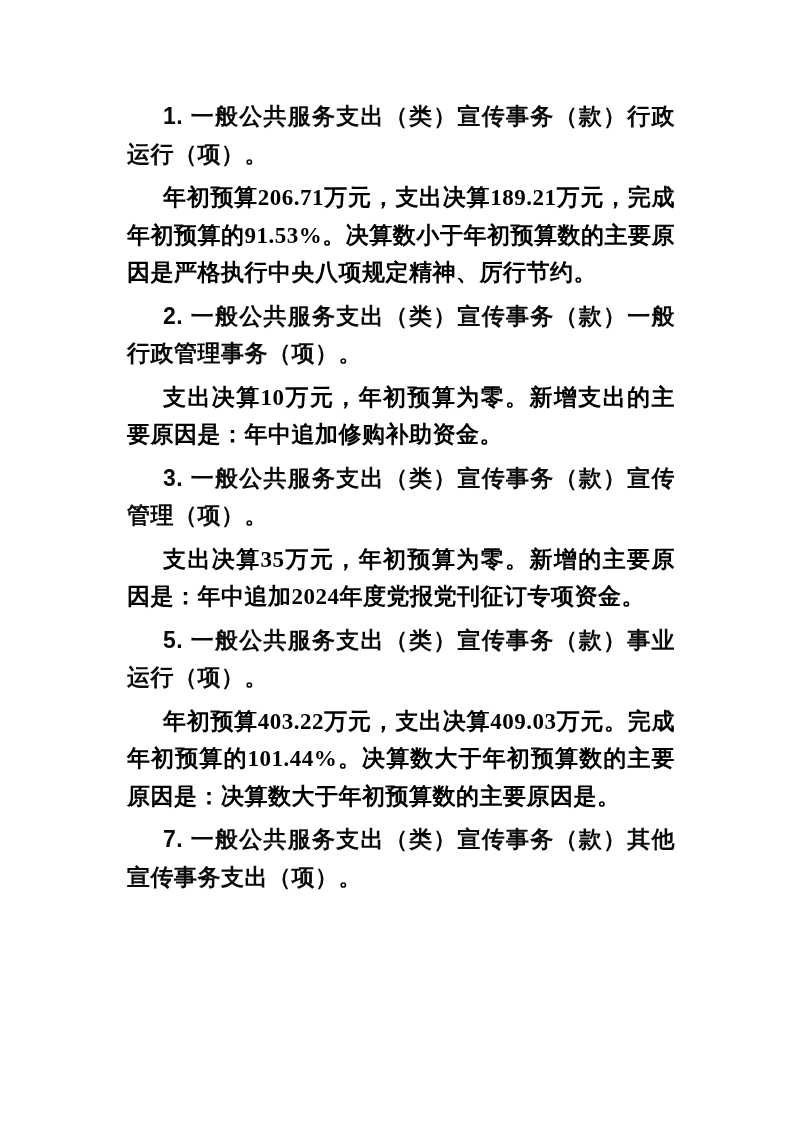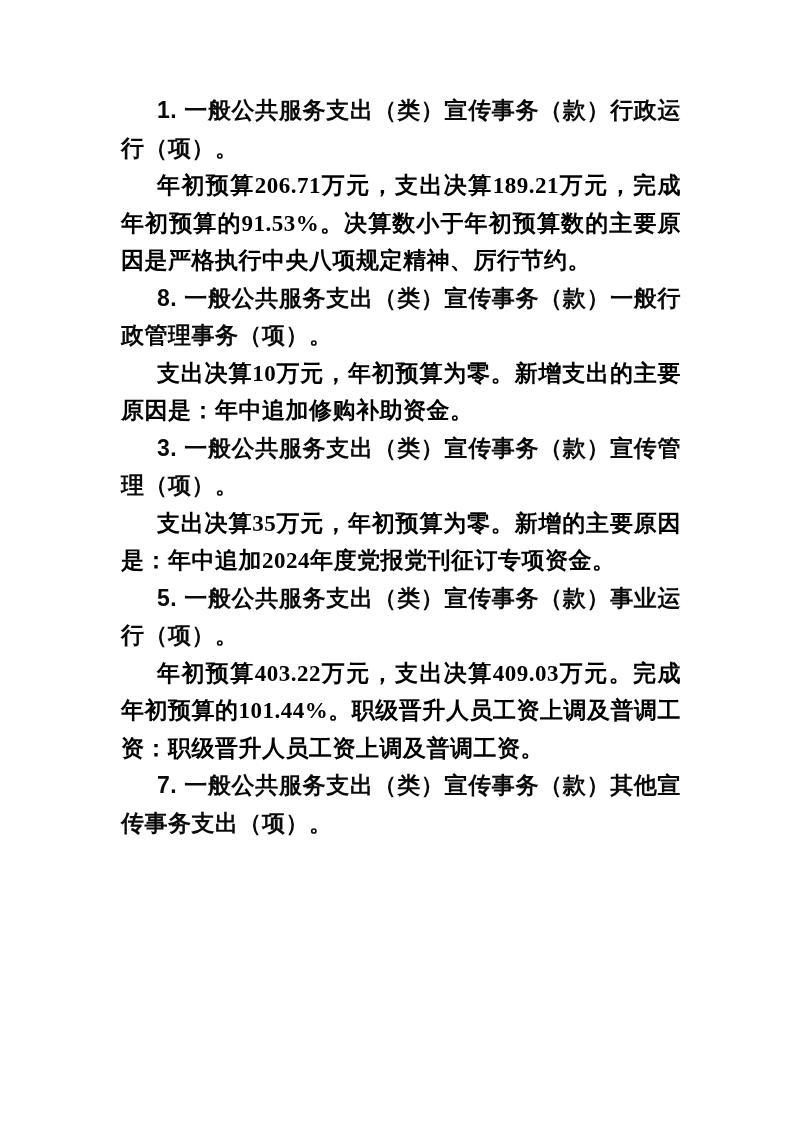--- a/index.html
+++ b/index.html
@@ -14,21 +14,21 @@
     margin: 0 auto;
     background: #ffffff;
     overflow: hidden;
     box-sizing: border-box;
     padding: 92px 112px 0 121px;
   }
   .doc-body {
     width: 560px;
   }
   p.sec-heading, p.sec-body {
-    margin: 0;
+    margin: 6px;
     padding: 0;
     font-size: 23px;
     line-height: 37.5px;
     text-align: justify;
     text-indent: 36px;
     color: #000000;
     letter-spacing: 0.5px;
     word-break: break-all;
   }
   p.sec-heading {
@@ -46,32 +46,32 @@
 
 <div class="page">
   <div class="doc-body">
 
     <section>
       <p class="sec-heading">1. 一般公共服务支出（类）宣传事务（款）行政运行（项）。</p>
       <p class="sec-body">年初预算206.71万元，支出决算189.21万元，完成年初预算的91.53%。决算数小于年初预算数的主要原因是严格执行中央八项规定精神、厉行节约。</p>
     </section>
 
     <section>
-      <p class="sec-heading">8. 一般公共服务支出（类）宣传事务（款）一般行政管理事务（项）。</p>
+      <p class="sec-heading">2. 一般公共服务支出（类）宣传事务（款）一般行政管理事务（项）。</p>
       <p class="sec-body">支出决算10万元，年初预算为零。新增支出的主要原因是：年中追加修购补助资金。</p>
     </section>
 
     <section>
       <p class="sec-heading">3. 一般公共服务支出（类）宣传事务（款）宣传管理（项）。</p>
       <p class="sec-body">支出决算35万元，年初预算为零。新增的主要原因是：年中追加2024年度党报党刊征订专项资金。</p>
     </section>
 
     <section>
       <p class="sec-heading">5. 一般公共服务支出（类）宣传事务（款）事业运行（项）。</p>
-      <p class="sec-body">年初预算403.22万元，支出决算409.03万元。完成年初预算的101.44%。职级晋升人员工资上调及普调工资：职级晋升人员工资上调及普调工资。</p>
+      <p class="sec-body">年初预算403.22万元，支出决算409.03万元。完成年初预算的101.44%。决算数大于年初预算数的主要原因是：决算数大于年初预算数的主要原因是。</p>
     </section>
 
     <section>
       <p class="sec-heading">7. 一般公共服务支出（类）宣传事务（款）其他宣传事务支出（项）。</p>
     </section>
 
   </div>
 </div>
 
 </body></html>

